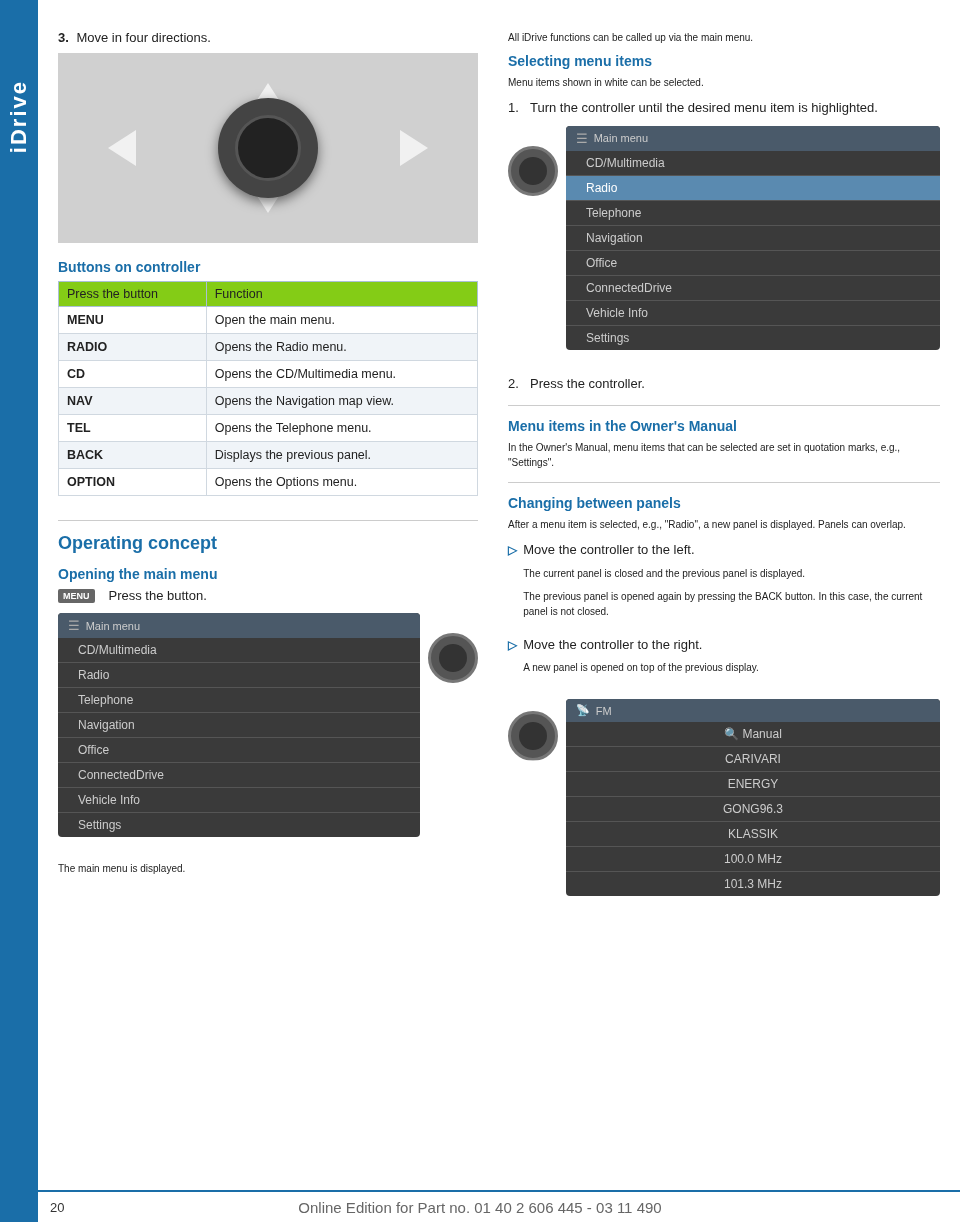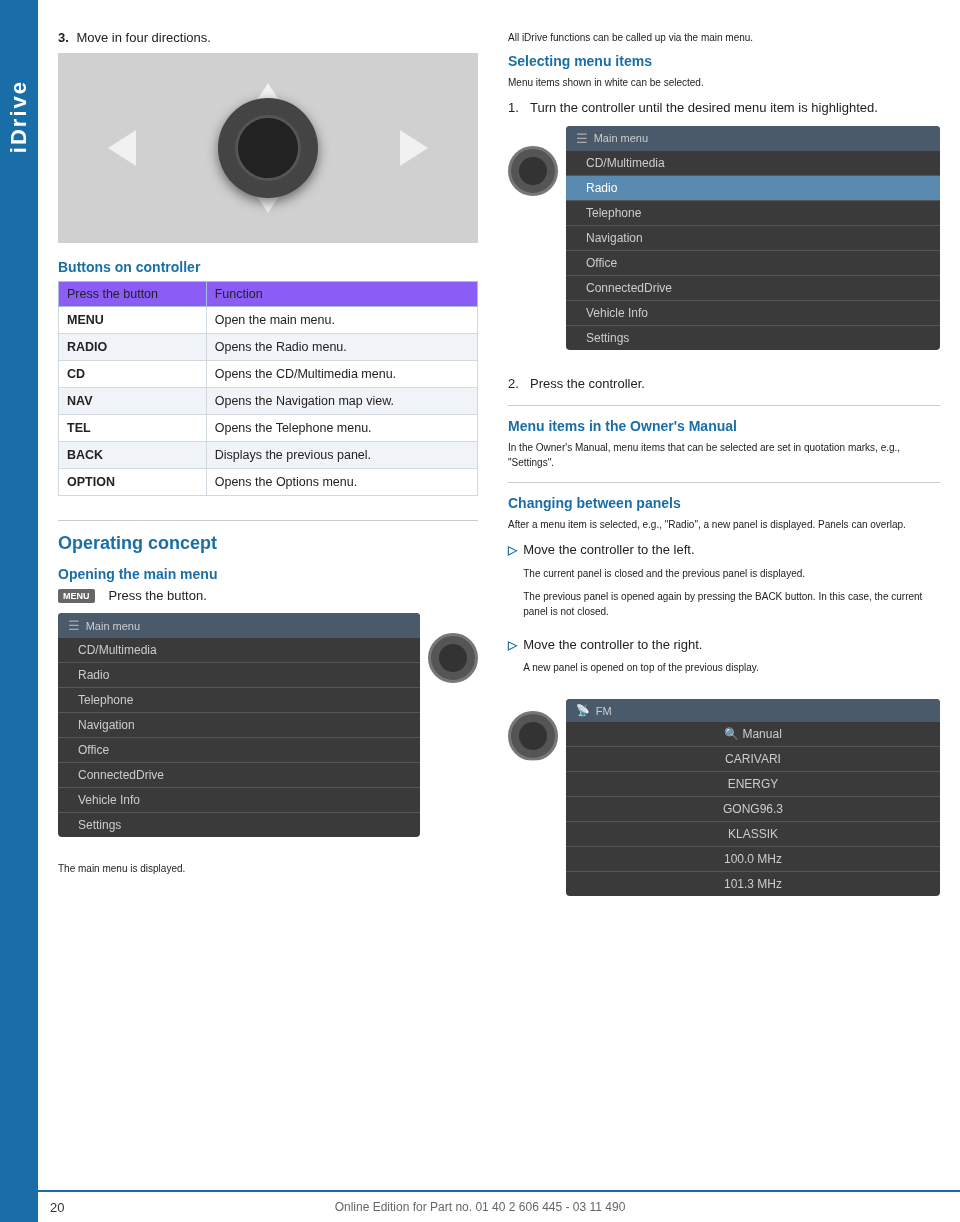--- a/index.html
+++ b/index.html
@@ -120,21 +120,21 @@
     }
 
     
     .btn-table {
       width: 100%;
       border-collapse: collapse;
       margin-bottom: 24px;
       font-size: 12.5px;
     }
     .btn-table th {
-      background: #8b5cf6;
+      background: #84cc16;
       text-align: left;
       padding: 5px 8px;
       font-weight: normal;
       border: 1px solid #aac0d6;
     }
     .btn-table td {
       padding: 6px 8px;
       border: 1px solid #d0d8e0;
       vertical-align: top;
     }
@@ -345,21 +345,21 @@
       font-size: 12px;
       color: #555;
     }
     .page-num {
       position: absolute;
       left: 50px;
       font-size: 13px;
       color: #333;
     }
     .footer-text {
-      font-size: 12px;
+      font-size: 15px;
       color: #666;
     }
 
     .divider-line {
       border: none;
       border-top: 1px solid #ccc;
       margin: 12px 0;
     }
 
     .press-btn-line {

